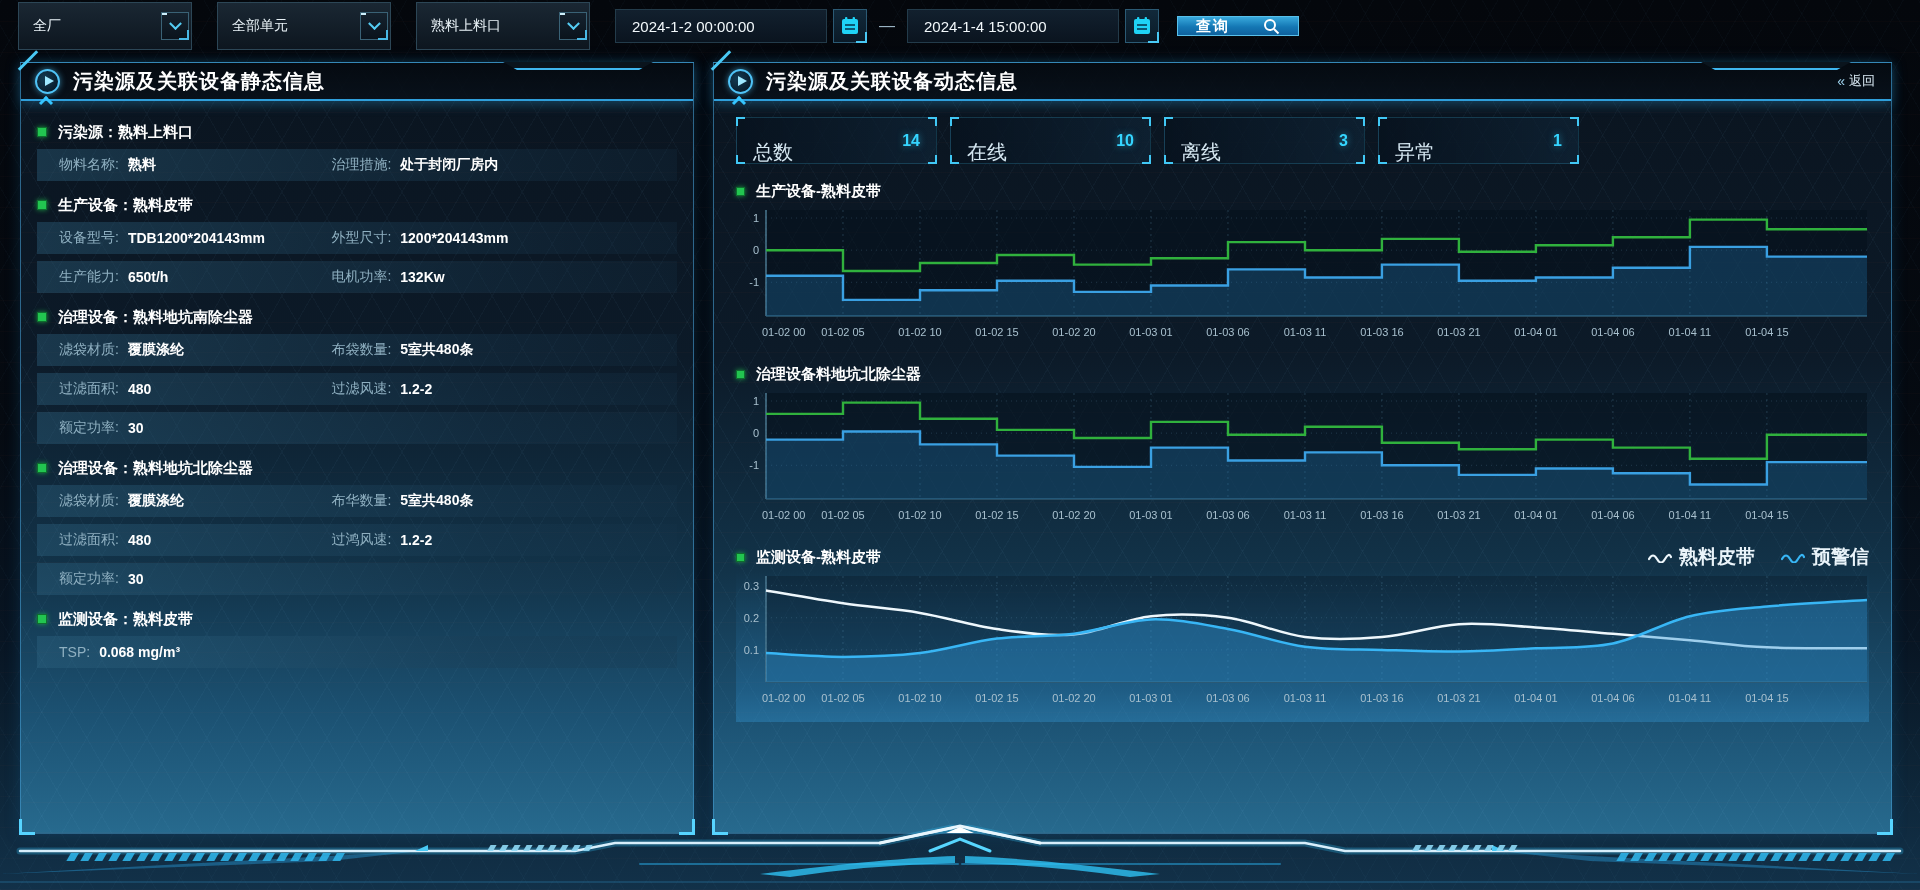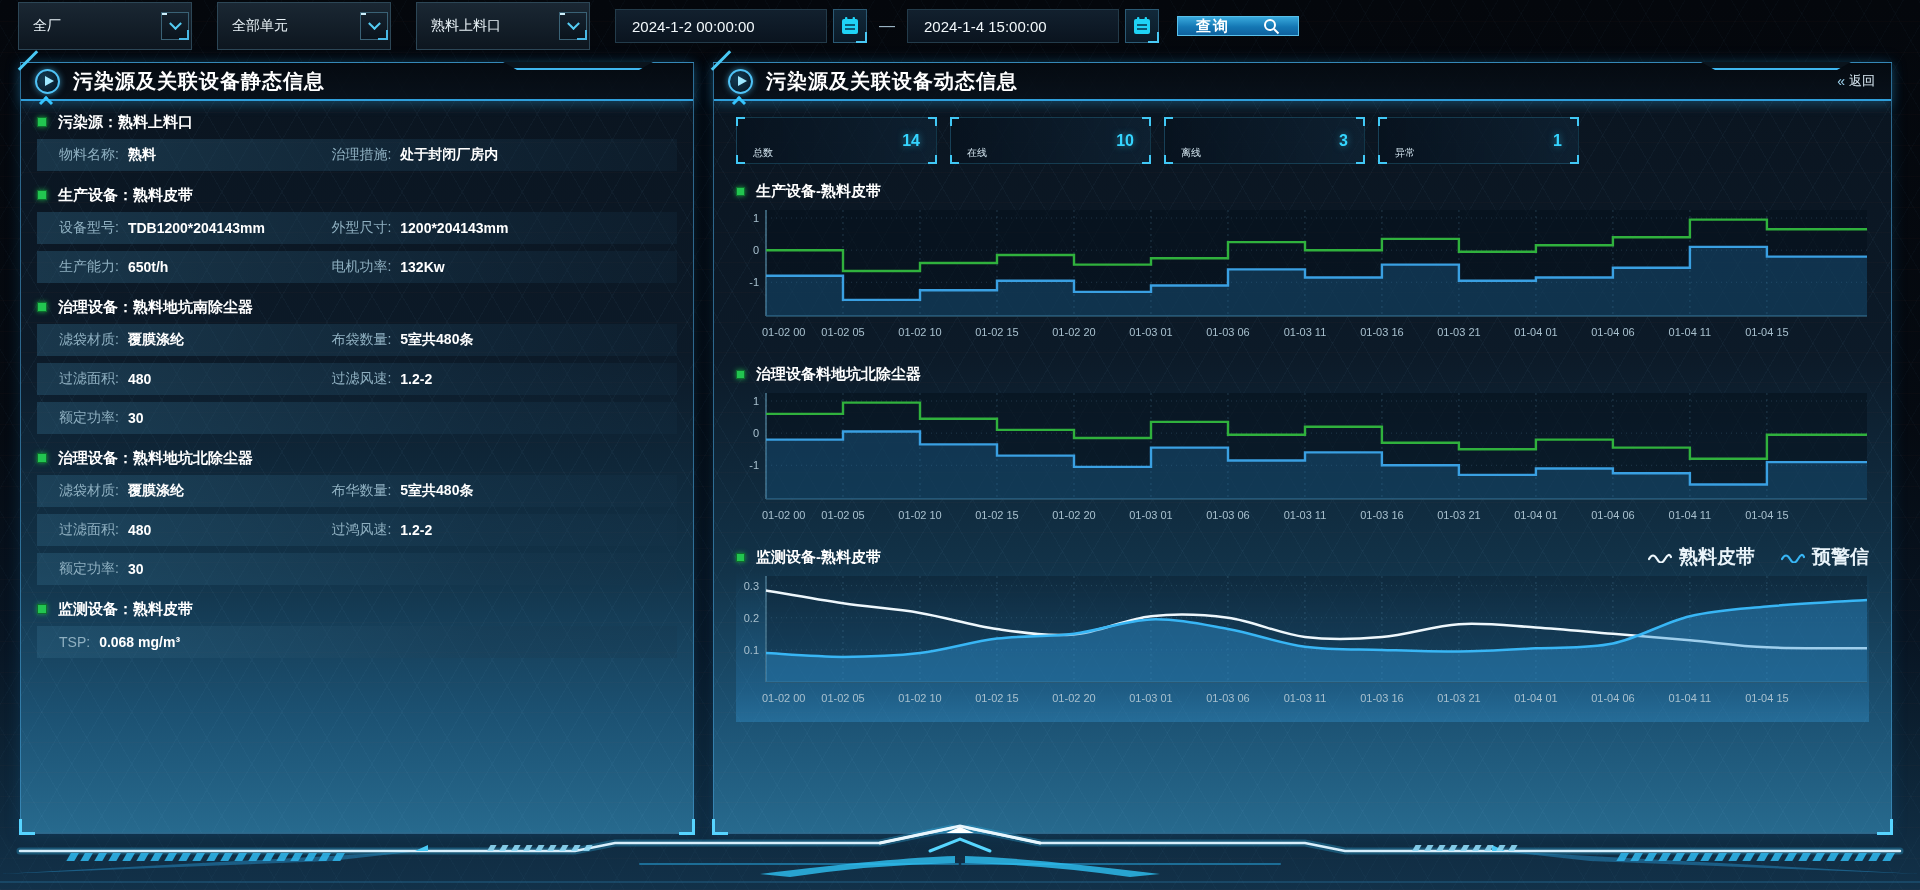--- a/index.html
+++ b/index.html
@@ -67,21 +67,21 @@
   .play-icon{width:25px;height:25px;min-width:25px;border:2px solid #4fc3f7;border-radius:50%;
     background:radial-gradient(circle at 35% 35%,#123a52,#061320);
     display:flex;align-items:center;justify-content:center;box-shadow:0 0 6px rgba(79,195,247,.6);}
   .play-icon::after{content:"";border-left:9px solid #9fe8ff;border-top:5px solid transparent;border-bottom:5px solid transparent;margin-left:3px;}
   .hdr-chev{position:absolute;left:20px;bottom:-9px;width:10px;height:10px;
     border-left:3px solid #35c5ff;border-top:3px solid #35c5ff;transform:rotate(45deg);}
   .panel-title{margin-left:13px;font-size:20px;font-weight:bold;letter-spacing:1px;color:#ffffff;}
   .back-link{position:absolute;right:16px;top:0;height:100%;display:flex;align-items:center;font-size:13px;color:#dcecf6;cursor:pointer;}
   .back-link .chevs{color:#9fd4ef;margin-right:6px;font-size:14px;letter-spacing:-2px;}
 
-  .panel-body{position:relative;padding:4px 16px;}
+  .panel-body{position:relative;padding:14px 16px;}
   .panel.right .panel-body{padding:12px 22px;}
 
   
   .section-header{display:flex;align-items:center;height:34px;font-size:15px;font-weight:bold;color:#ffffff;}
   .bullet{width:10px;height:10px;min-width:10px;background:#22c550;border:1px solid #0e6e2e;margin-right:11px;
     box-shadow:0 0 5px rgba(34,197,80,.7);}
   .info-row{position:relative;height:32px;margin-bottom:7px;display:flex;align-items:center;padding-left:22px;font-size:14px;
     background:linear-gradient(90deg,rgba(46,100,130,0.40) 0%,rgba(26,60,84,0.32) 70%,rgba(22,52,74,0.22) 100%);}
   .pair{display:flex;align-items:center;white-space:nowrap;}
   .pair.second{position:absolute;left:46%;}
@@ -92,21 +92,21 @@
   .stats{display:flex;margin:4px 0 14px;}
   .stat{position:relative;width:201px;height:47px;margin-right:13px;padding:0 16px;
     display:flex;align-items:center;justify-content:space-between;
     border:1px solid rgba(65,200,245,0.20);
     background:linear-gradient(90deg,rgba(7,18,30,0.88),rgba(16,40,60,0.55));}
   .stat .c{position:absolute;width:9px;height:9px;border:0 solid #41c8f5;}
   .c.tl{top:-1px;left:-1px;border-top-width:2px;border-left-width:2px;}
   .c.tr{top:-1px;right:-1px;border-top-width:2px;border-right-width:2px;}
   .c.bl{bottom:-1px;left:-1px;border-bottom-width:2px;border-left-width:2px;}
   .c.br{bottom:-1px;right:-1px;border-bottom-width:2px;border-right-width:2px;}
-  .s-label{font-size:10px;color:#d5e7f1;margin-top:24px;}
+  .s-label{font-size:20px;color:#d5e7f1;margin-top:24px;}
   .s-value{font-size:16px;font-weight:bold;color:#35d5ff;text-shadow:0 0 7px rgba(53,213,255,.55);}
 
   
   .chart-block{margin-bottom:5px;}
   .chart-title{display:flex;align-items:center;height:26px;font-size:15px;font-weight:bold;color:#ffffff;}
   .chart-title .bullet{width:9px;height:9px;min-width:9px;}
   .legend{margin-left:auto;display:flex;align-items:center;font-size:19px;font-weight:bold;color:#eaf4fa;}
   .legend-item{display:flex;align-items:center;margin-left:26px;cursor:pointer;}
   .legend-item svg{margin-right:7px;}
   .chart-wrap{position:relative;}

